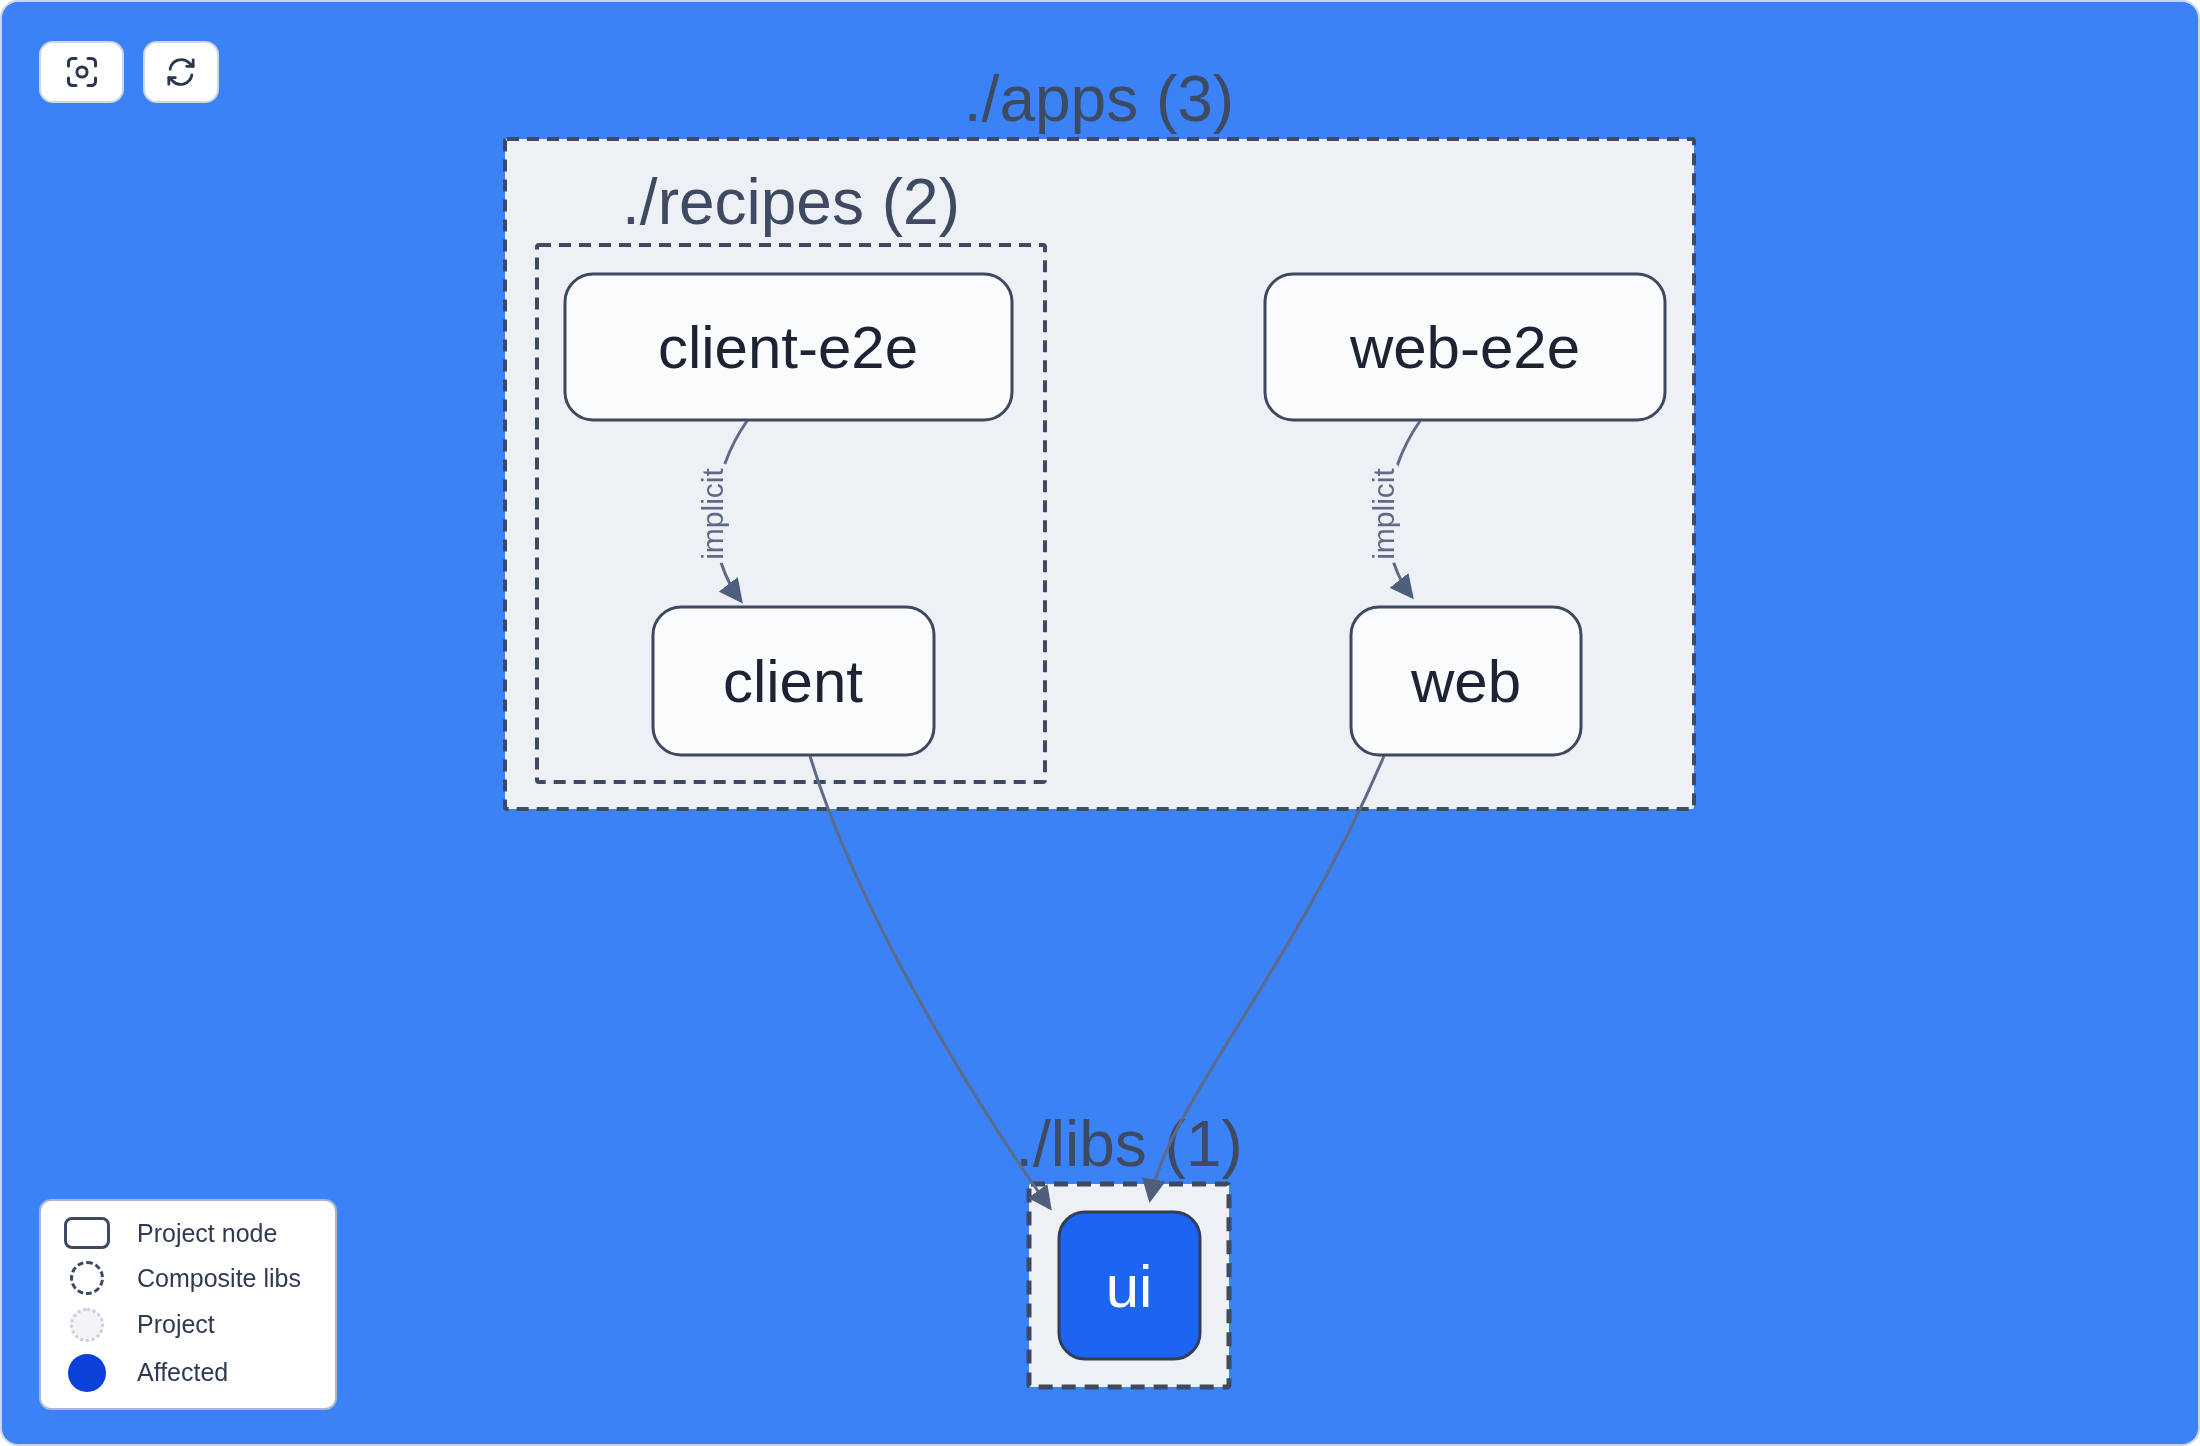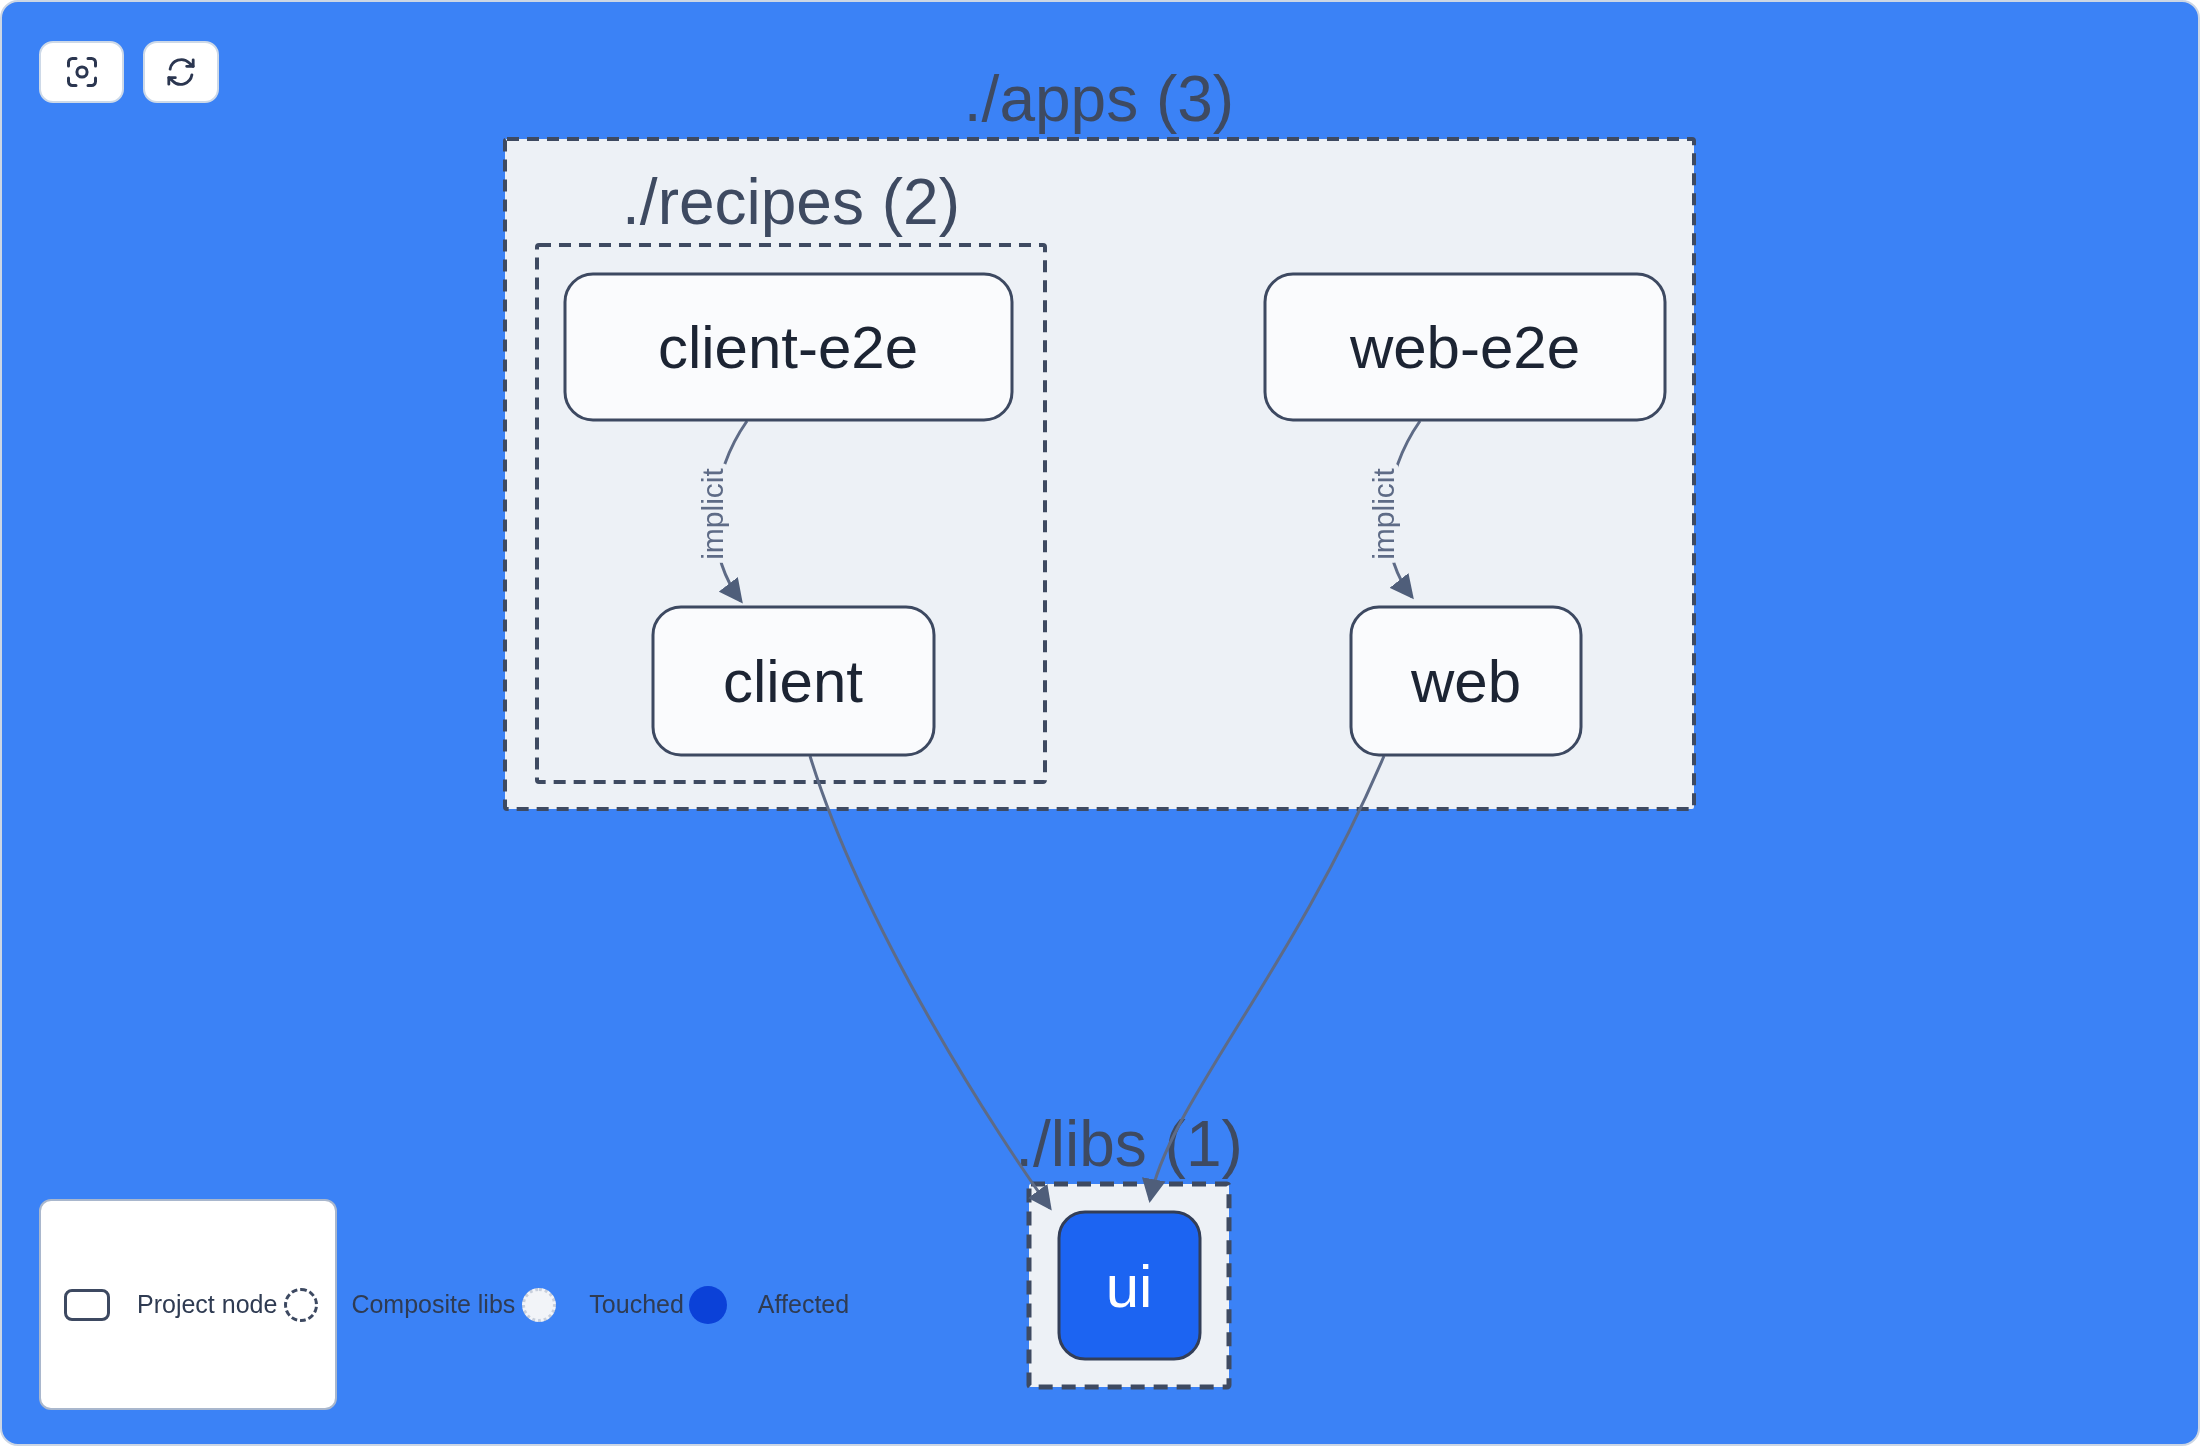--- a/index.html
+++ b/index.html
@@ -39,21 +39,21 @@
     cursor:pointer; padding:0;
   }
   .toolbar-btn svg { stroke:#2b3650; fill:none; stroke-width:2; stroke-linecap:round; stroke-linejoin:round; }
   #btn-center { left:37px; width:85px; }
   #btn-refresh { left:141px; width:76px; }
 
   .legend {
     position:absolute; left:37px; top:1197px; width:298px; height:211px;
     background:#ffffff; border:2px solid #a9b7cd; border-radius:12px;
     padding:10px 10px 10px 22px;
-    display:flex; flex-direction:row; justify-content:space-around;
+    display:flex; flex-direction:column; justify-content:space-around;
   }
   .legend-row { display:flex; align-items:center; gap:26px; }
   .legend-swatch-wrap { width:48px; display:flex; justify-content:center; }
   .legend-label { font-size:25px; color:#2f3b52; white-space:nowrap; }
   .sw-project  { width:46px; height:32px; border:3px solid #3d4961; border-radius:8px; background:#ffffff; }
   .sw-composite{ width:34px; height:34px; border:3px dashed #3d4961; border-radius:50%; background:#ffffff; }
   .sw-affected { width:34px; height:34px; border:3px dotted #c8cfdc; border-radius:50%; background:#f2f4f8; }
   .sw-touched  { width:38px; height:38px; border-radius:50%; background:#0b41d8; }
 </style>
 </head>
@@ -140,21 +140,21 @@
     <div class="legend-row">
       <span class="legend-swatch-wrap">
           <span class="sw-composite"></span>
         </span>
       <span class="legend-label">Composite libs</span>
     </div>
     <div class="legend-row">
       <span class="legend-swatch-wrap">
           <span class="sw-affected"></span>
         </span>
-      <span class="legend-label">Touched</span>
+      <span class="legend-label">Project</span>
     </div>
     <div class="legend-row">
       <span class="legend-swatch-wrap">
           <span class="sw-touched"></span>
         </span>
       <span class="legend-label">Affected</span>
     </div>
   </div>
 
 </div>

